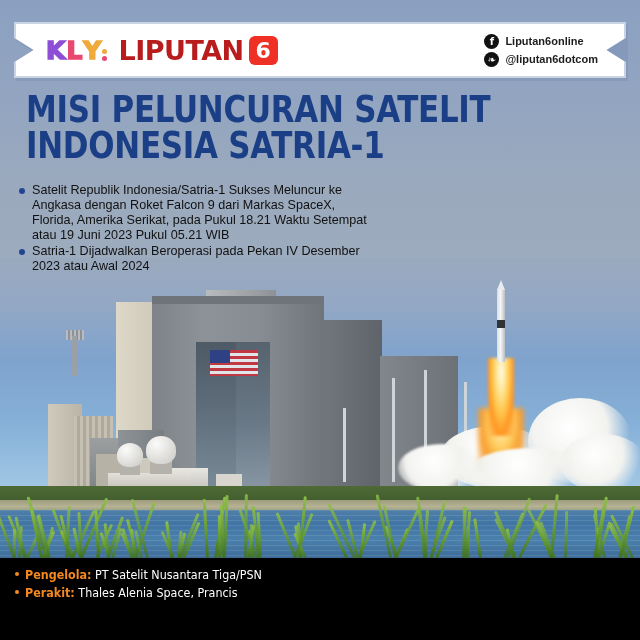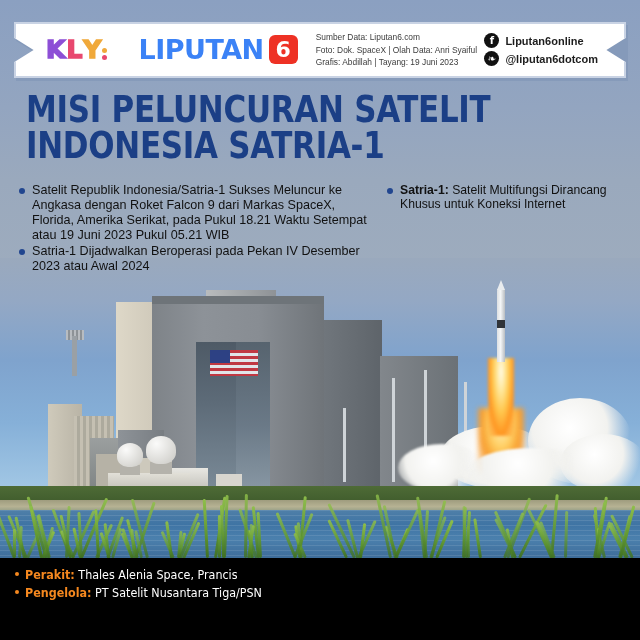--- a/index.html
+++ b/index.html
@@ -37,21 +37,21 @@
   .kly span { -webkit-text-stroke:1.6px currentColor; color:transparent; }
   .kly .k { color:#8d4fd6; }
   .kly .l { color:#e8486f; }
   .kly .y { color:#f0a93b; }
   .kly .dots { display:inline-block; width:9px; height:20px; position:relative; }
   .kly .dots i { position:absolute; width:5px; height:5px; border-radius:50%; }
   .kly .dots i:nth-child(1){ background:#e8486f; left:0; bottom:2px; }
   .kly .dots i:nth-child(2){ background:#f0a93b; left:0; bottom:9px; }
 
   .liputan-word { font-family:"DejaVu Sans", sans-serif; font-weight:bold;
-      font-size:27px; letter-spacing:-0.5px; color:#3b82f6; line-height:1;margin-left:20px; }
+      font-size:27px; letter-spacing:-0.5px; color:#b91c1c; line-height:1; }
   .liputan-six { width:29px; height:29px; border-radius:6px; background:#ee3124;
       color:#fff; font-weight:bold; font-size:22px; line-height:29px;
       text-align:center; margin-left:5px;
       font-family:"DejaVu Sans", sans-serif; }
 
   .src { margin-left:18px; font-size:8.4px; line-height:1.5; color:#3c3c3c;
          font-family:"Liberation Sans", sans-serif; white-space:nowrap; }
 
   .social { margin-left:auto; display:flex; flex-direction:column; gap:3px; }
   .social-row { display:flex; align-items:center; gap:6px;
@@ -222,25 +222,20 @@
             <span class="y">Y</span>
           <span class="dots">
               <i></i>
               <i></i>
             </span>
         </div>
 
         <div class="liputan-word">LIPUTAN</div>
         <div class="liputan-six">6</div>
 
-        <div class="src">
-          <div>Sumber Data: Liputan6.com</div>
-          <div>Foto: Dok. SpaceX | Olah Data: Anri Syaiful</div>
-          <div>Grafis: Abdillah | Tayang: 19 Juni 2023</div>
-        </div>
 
         <div class="social">
           <div class="social-row">
             <span class="sic">f</span>
             <span>Liputan6online</span>
           </div>
           <div class="social-row">
             <span class="sic">❧</span>
             <span>@liputan6dotcom</span>
           </div>
@@ -257,21 +252,20 @@
 
   <div class="col-left">
     <ul class="blist">
       <li>Satelit Republik Indonesia/Satria-1 Sukses Meluncur ke Angkasa dengan Roket Falcon 9 dari Markas SpaceX, Florida, Amerika Serikat, pada Pukul 18.21 Waktu Setempat atau 19 Juni 2023 Pukul 05.21 WIB</li>
       <li>Satria-1 Dijadwalkan Beroperasi pada Pekan IV Desember 2023 atau Awal 2024</li>
     </ul>
   </div>
 
   <div class="col-right">
     <ul class="blist small">
-      <li><span class="bold-lead">Satria-1:</span><span> Satelit Multifungsi Dirancang Khusus untuk Koneksi Internet</span></li>
     </ul>
   </div>
 
   <div class="photo">
     <div class="sky"></div>
 
     <div class="bld vab-left-pale"></div>
     <div class="bld vab-roofbox"></div>
     <div class="bld vab-top"></div>
     <div class="bld vab-main"></div>
@@ -422,18 +416,18 @@
         <div class="reed" style="height: 44.138px; left: 618.2px; transform: rotate(13.8838deg); opacity: 0.83;"></div>
         <div class="reed" style="height: 37.3527px; left: 625.11px; transform: rotate(-26.9986deg); opacity: 0.92;"></div>
         <div class="reed" style="height: 38.7978px; left: 625.945px; transform: rotate(-25.4366deg); opacity: 0.84;"></div>
         <div class="reed" style="height: 47.9796px; left: 631.151px; transform: rotate(-26.0968deg); opacity: 0.84;"></div>
         <div class="reed" style="height: 54.0338px; left: 618.505px; transform: rotate(14.3542deg); opacity: 0.99;"></div>
       </div>
   </div>
 
   <div class="footer">
     <ul>
+      <li><span class="f-label">Pengelola:</span><span> PT Satelit Nusantara Tiga/PSN</span></li>
       <li><span class="f-label">Perakit:</span><span> Thales Alenia Space, Prancis</span></li>
-      <li><span class="f-label">Pengelola:</span><span> PT Satelit Nusantara Tiga/PSN</span></li>
     </ul>
   </div>
 
 </div>
 
 </body></html>

